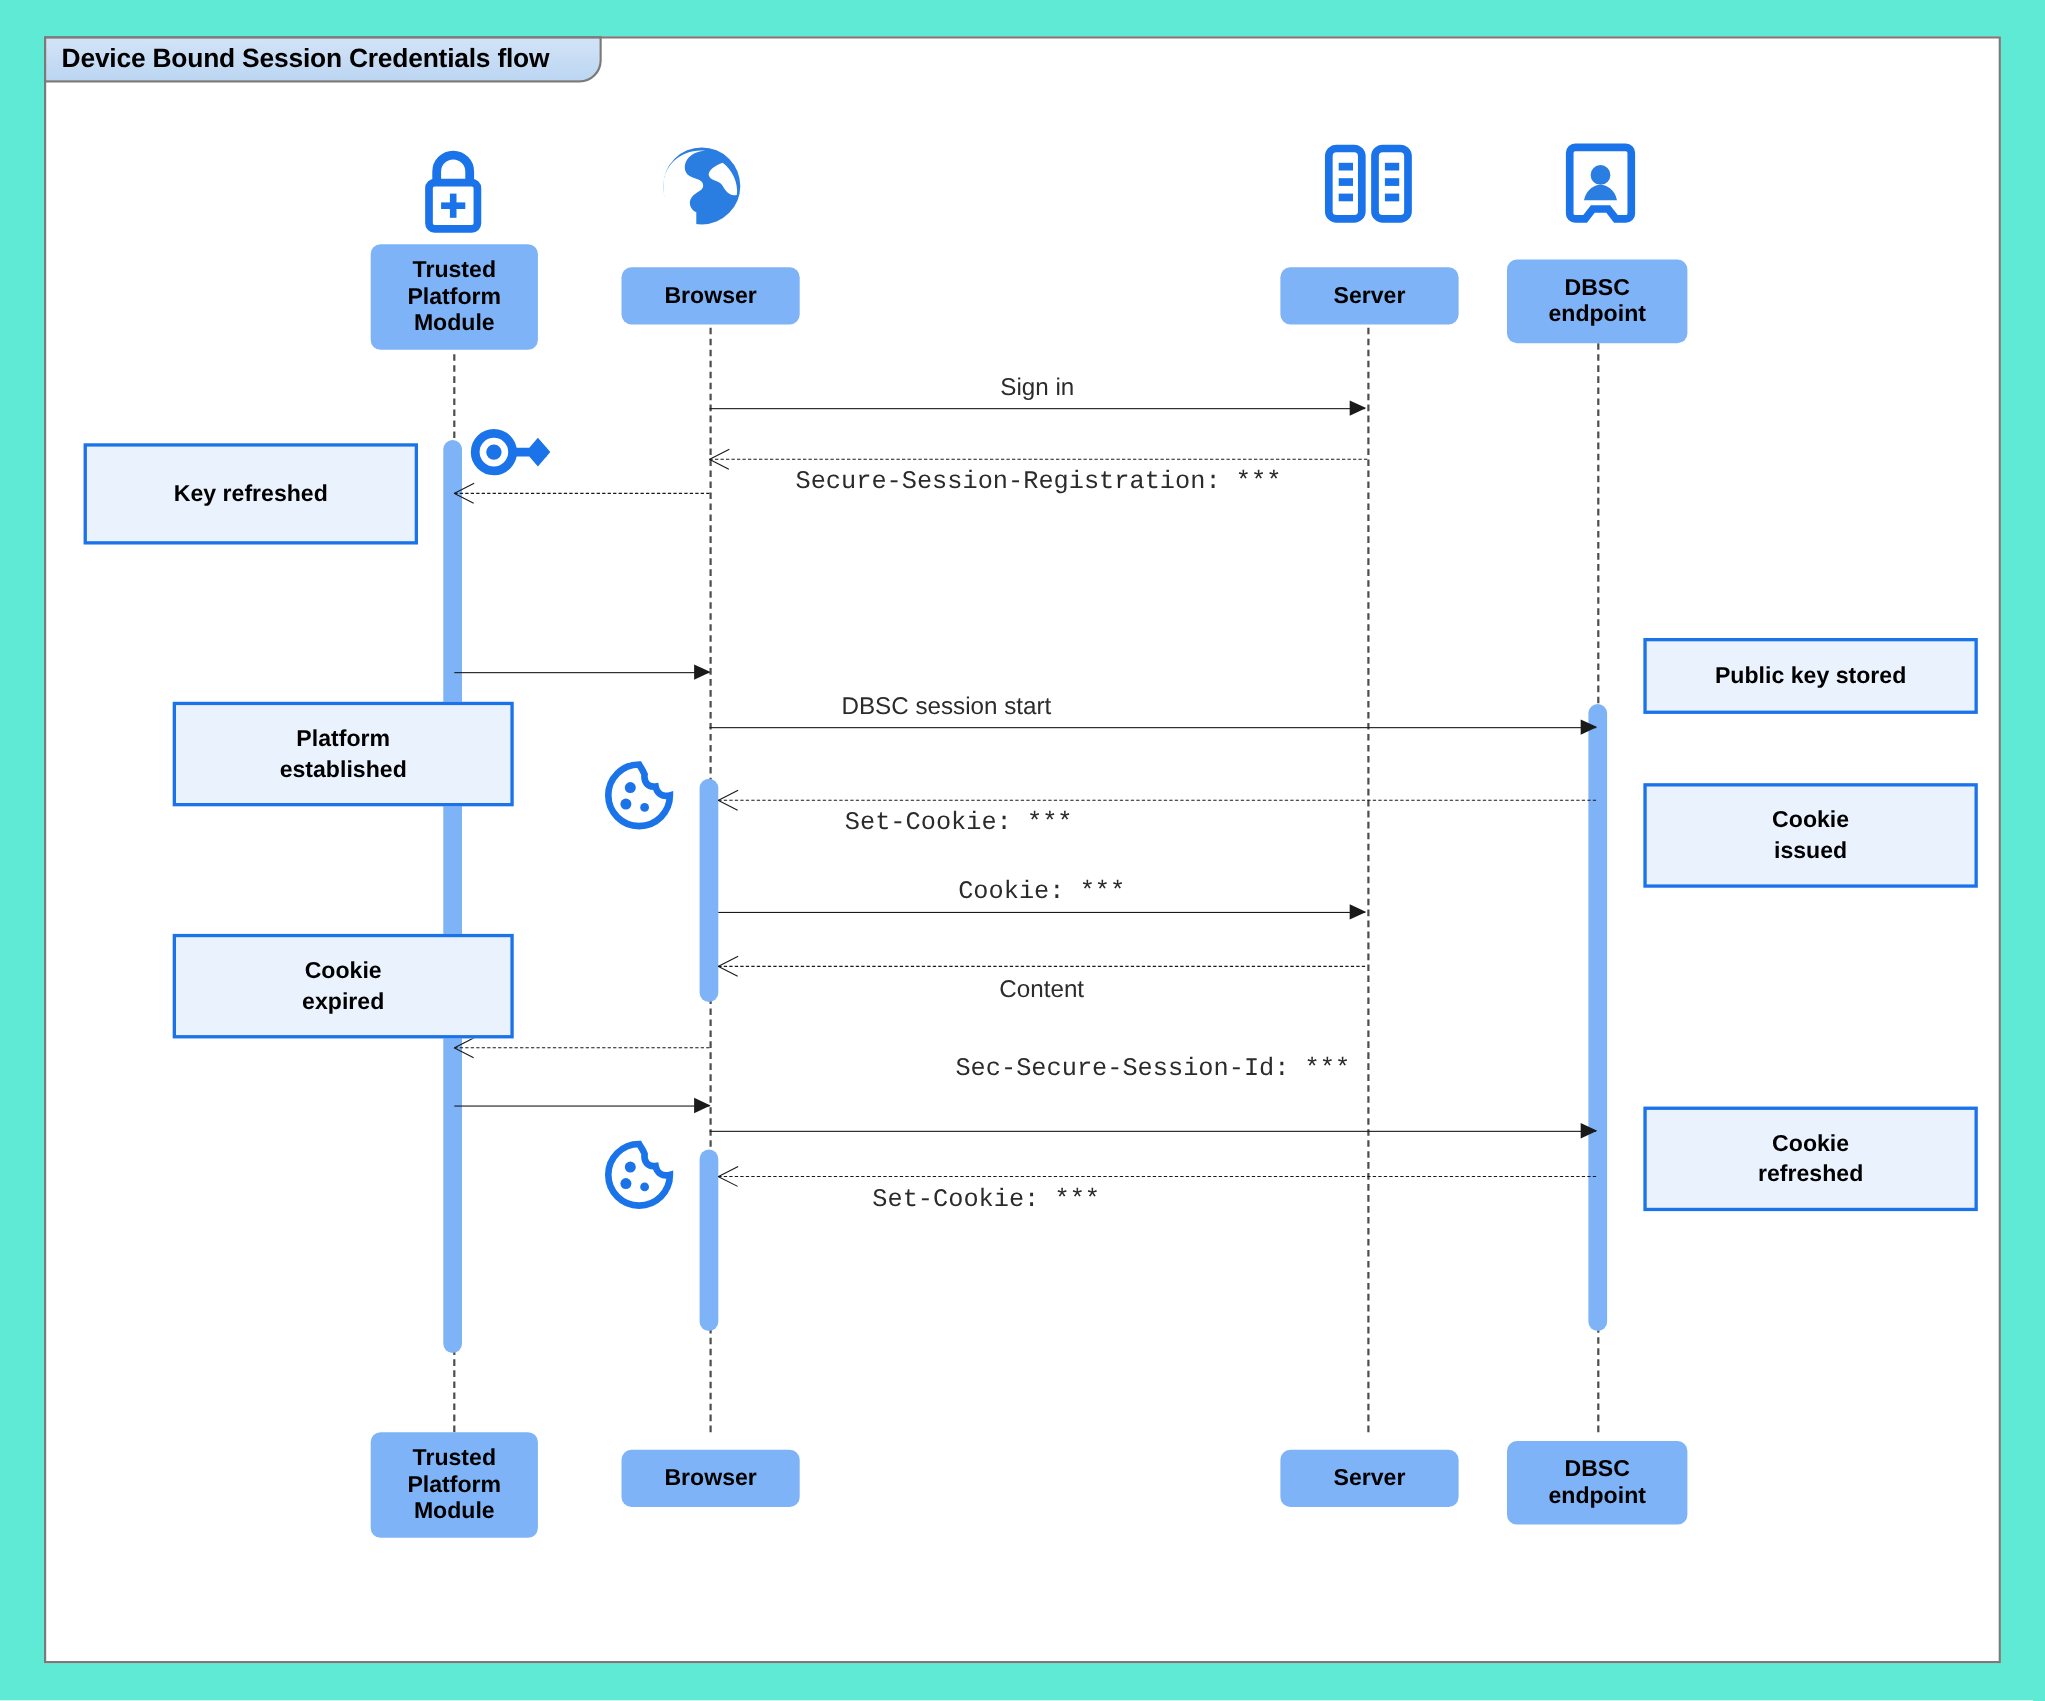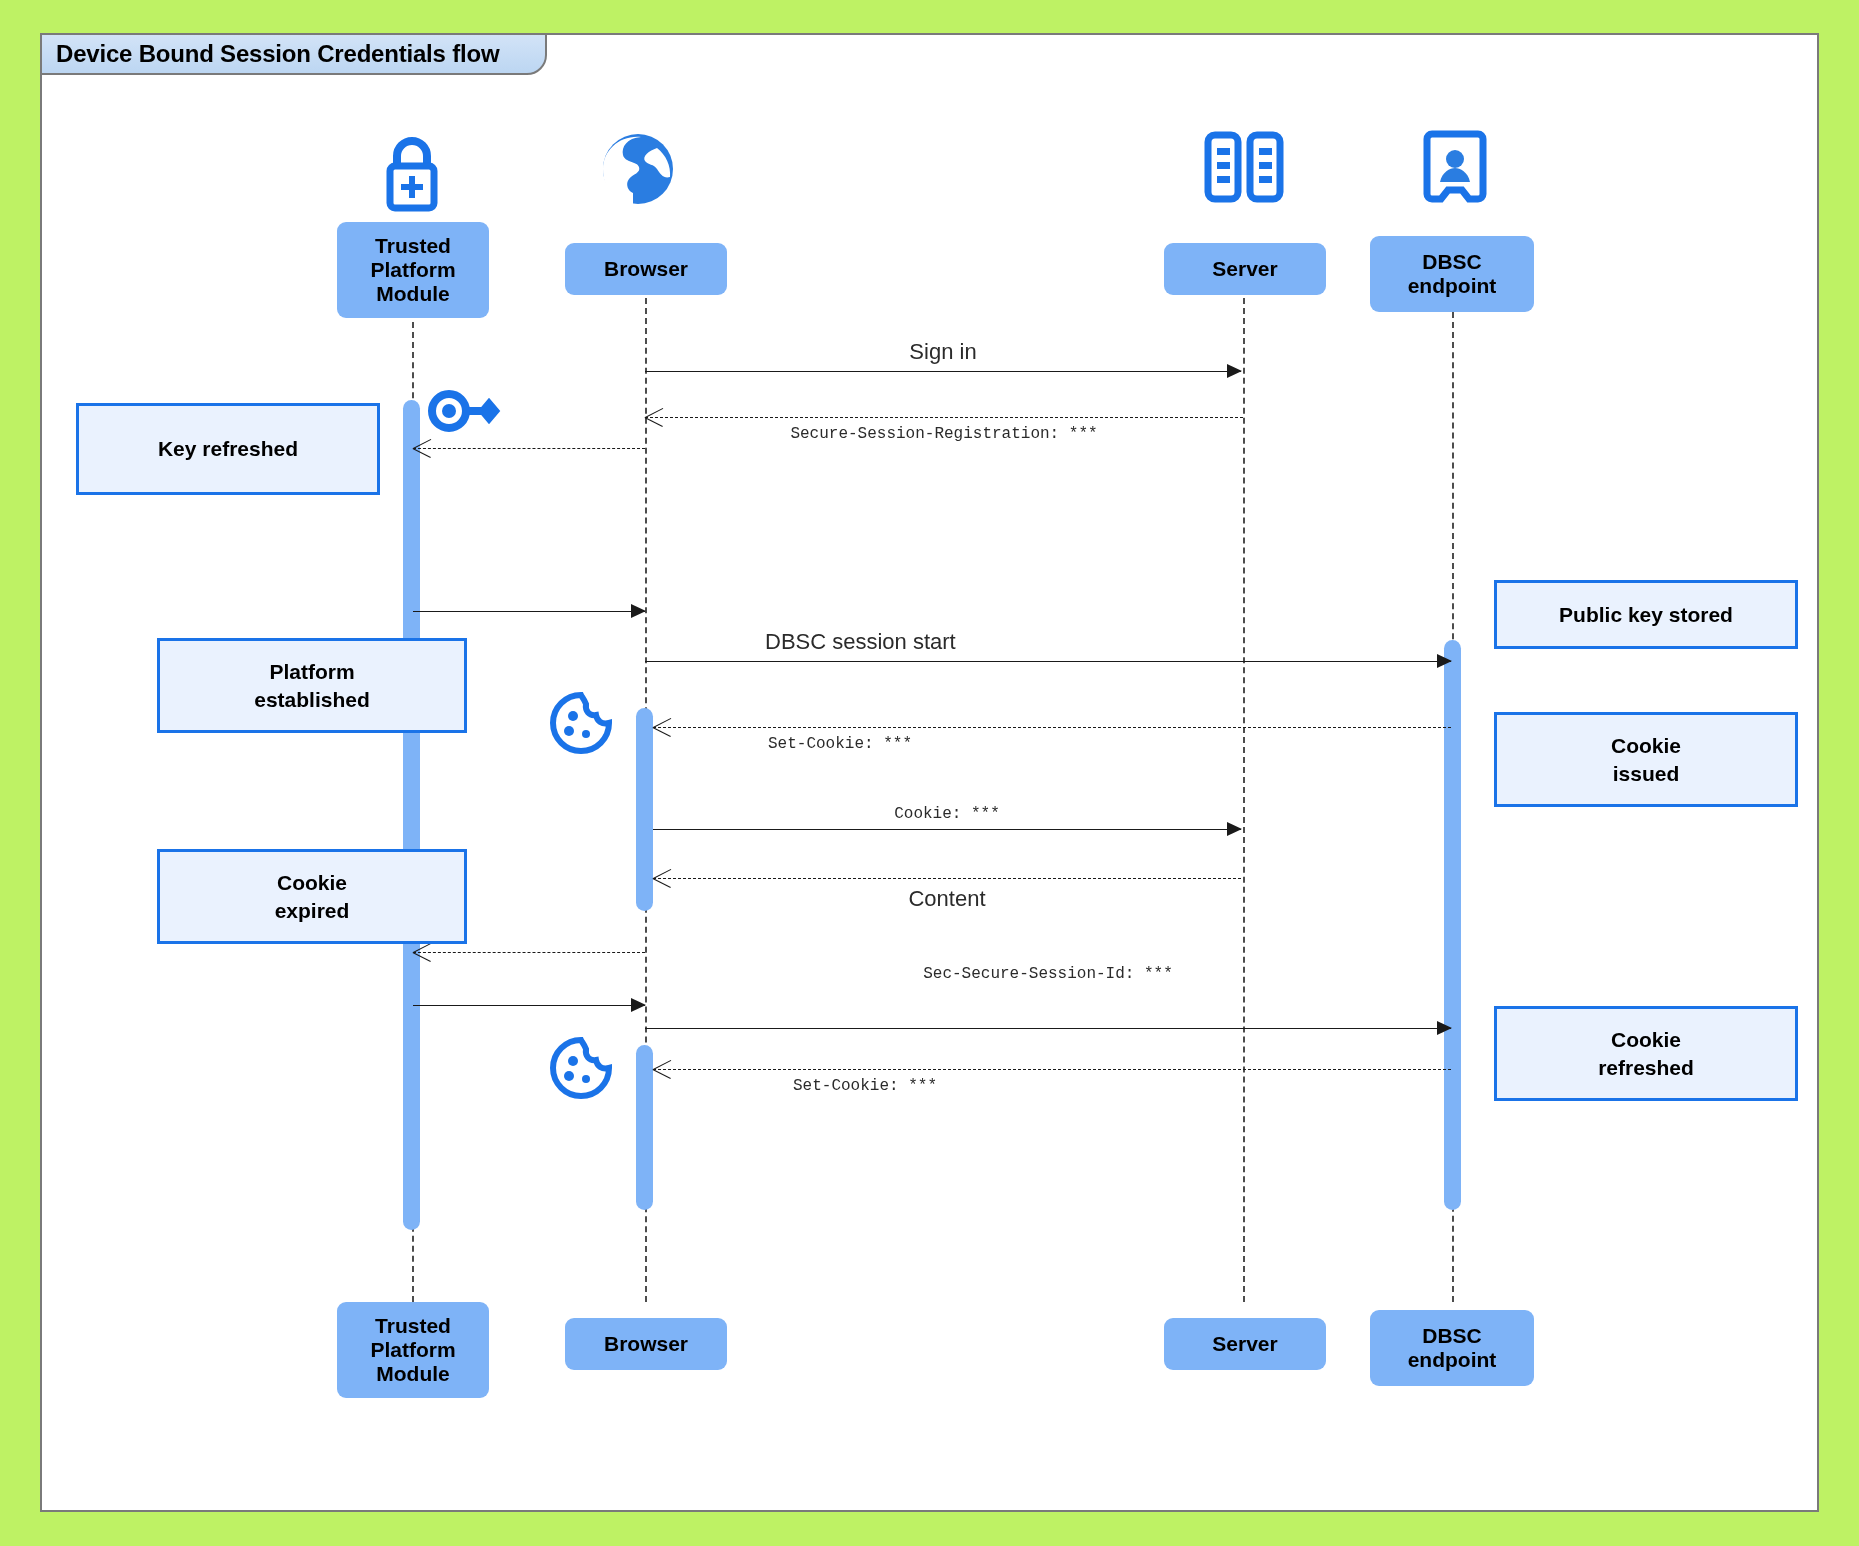--- a/index.html
+++ b/index.html
@@ -1,21 +1,21 @@
 <!DOCTYPE html>
 <html><head>
 <meta charset="utf-8">
 <style>
   html,body{margin:0;padding:0;background:#ffffff;}
   body{font-family:"Liberation Sans",sans-serif;}
 
   #stage{
     position:relative;
     width:1859px;height:1546px;
-    background:#bef264;
+    background:#5eead4;
     overflow:hidden;
   }
 
   
   .frame{
     position:absolute;
     left:40px;top:33px;
     width:1779px;height:1479px;
     border:2px solid #7a7a7a;
     background:#ffffff;
@@ -119,21 +119,21 @@
     position:absolute;
     bottom:6px;
     width:100%;
     text-align:center;
     color:#2b2b2b;
     white-space:pre;
     pointer-events:none;
   }
   .msg .label.below{bottom:auto;top:8px;}
   .lbl-sans{font-family:"Liberation Sans",sans-serif;font-size:22px;}
-  .lbl-mono{font-family:"Liberation Mono",monospace;font-size:16px;letter-spacing:0px;}
+  .lbl-mono{font-family:"Liberation Mono",monospace;font-size:23px;letter-spacing:0px;}
   .lbl-two{line-height:1.22;}
 
   
   .inline-icon{position:absolute;z-index:9;}
 </style>
 </head>
 <body>
 
 <div id="stage">
 

